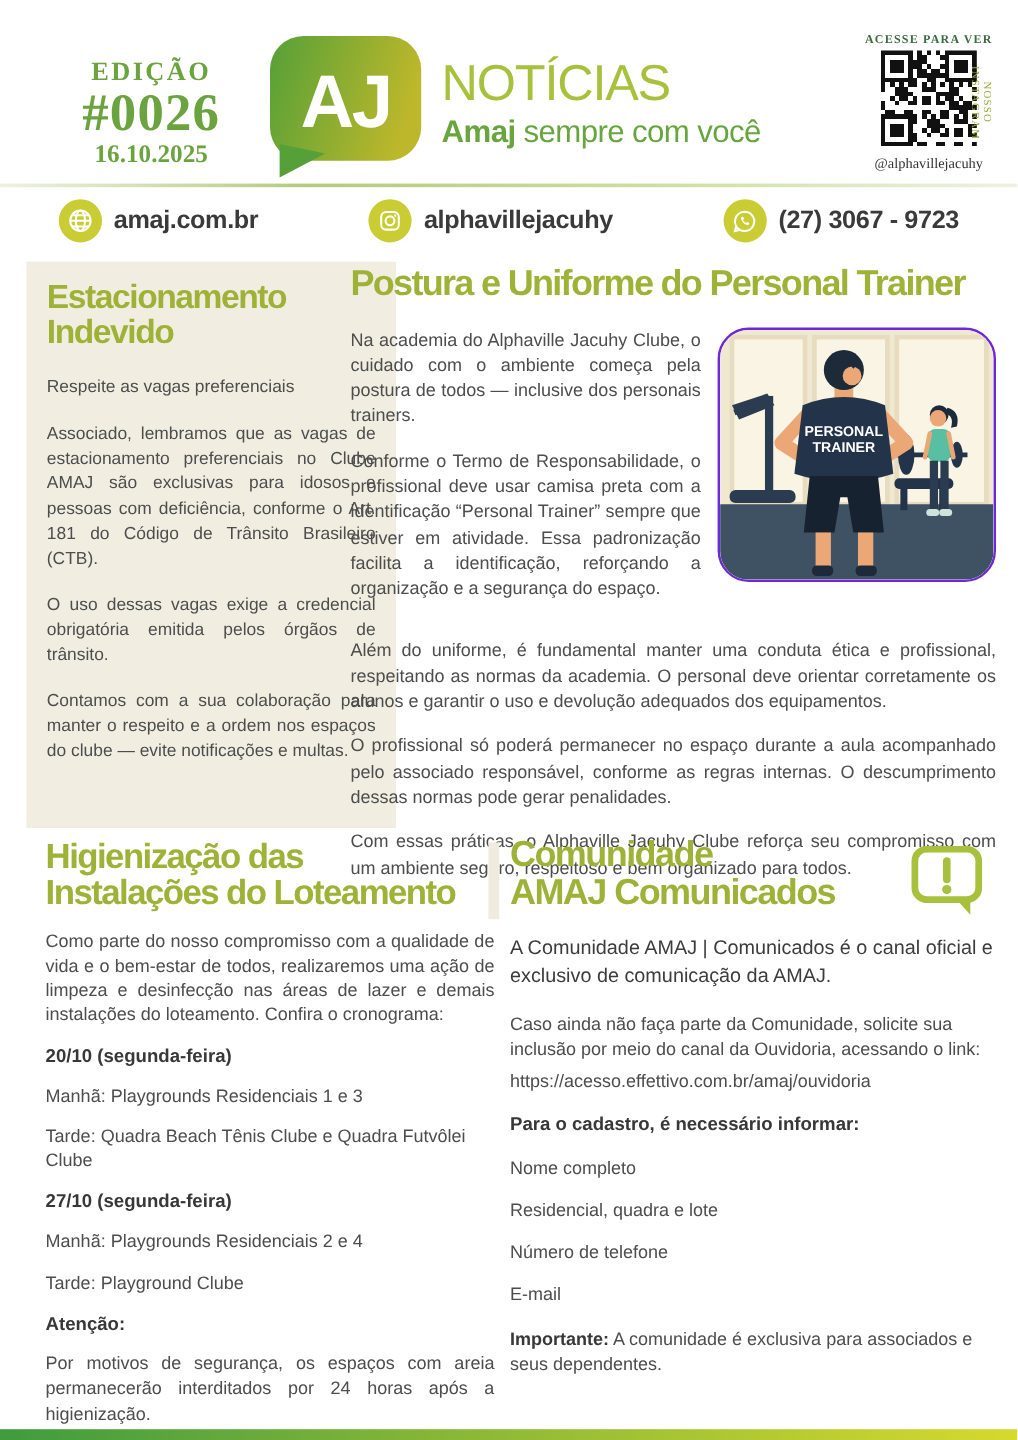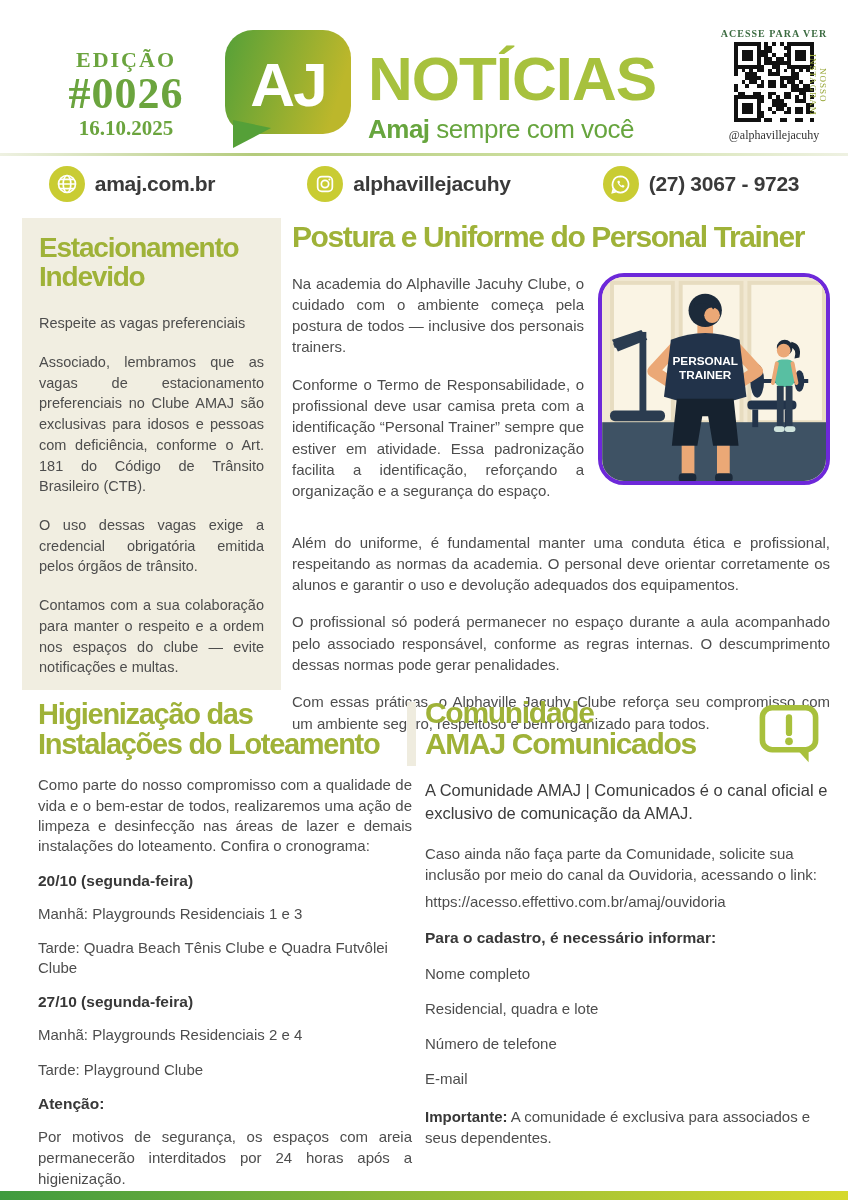--- a/index.html
+++ b/index.html
@@ -14,21 +14,21 @@
   .edition {
     position:absolute; left:36px; top:48px; width:180px; text-align:center;
     font-family:"Liberation Serif", serif; color:#6ba43e; line-height:1.05;
   }
   .edition .ed-label { font-size:22px; letter-spacing:2px; font-weight:bold; }
   .edition .ed-number { font-size:44px; font-weight:bold; letter-spacing:1px; }
   .edition .ed-date { font-size:21px; font-weight:bold; }
   .logo-bubble { position:absolute; left:219px; top:28px; }
   .masthead { position:absolute; left:368px; top:48px; }
   .masthead .news-title {
-    font-size:62px; font-weight:700; letter-spacing:-1px; color:#a7c13d; line-height:1;text-align:center;
+    font-size:42px; font-weight:400; letter-spacing:-1px; color:#a7c13d; line-height:1;
   }
   .masthead .tagline { font-size:26px; color:#67a53e; margin-top:4px; letter-spacing:-0.5px; }
   .masthead .tagline .tag-bold { font-weight:800; }
   .qr-block { position:absolute; left:712px; top:28px; width:124px; text-align:center; }
   .qr-top-label {
     font-family:"Liberation Serif", serif; font-size:10px; letter-spacing:1px;
     color:#3b6b40; font-weight:bold; margin-bottom:3px;
   }
   .qr-row { position:relative; display:inline-block; }
   .qr-side-label {
@@ -48,33 +48,33 @@
   .contact-item { display:flex; align-items:center; gap:10px; }
   .contact-icon {
     width:36px; height:36px; border-radius:50%; background:#c9cc33;
     display:flex; align-items:center; justify-content:center; flex:0 0 auto;
   }
   .contact-label { font-size:21px; font-weight:bold; color:#3a3a3a; letter-spacing:-0.3px; }
   
   .headline { color:#9fb238; font-weight:800; letter-spacing:-1.2px; line-height:1.02; }
   
   .parking-box {
-    position:absolute; left:22px; top:218px; width:259px; height:472px;
+    position:absolute; left:22px; top:218px; width:308px; height:472px;
     background:#f1eee1; padding:16px 17px;
   }
   .parking-box .headline { font-size:28px; margin-bottom:22px; }
   .parking-box p { font-size:14.5px; line-height:1.43; text-align:justify; margin-bottom:18px; }
   .parking-box p.subtitle { text-align:left; }
   .trainer-article { position:absolute; left:292px; top:222px; width:538px; }
   .trainer-article .headline { font-size:30px; letter-spacing:-1.4px; margin-bottom:20px; white-space:nowrap; }
   .trainer-top { display:flex; gap:14px;margin-top:15px; }
   .trainer-top .side-text { flex:1; }
   .trainer-top p, .trainer-article .full p { font-size:15px; line-height:1.42; text-align:justify; margin-bottom:16px; }
   .illustration-frame {
-    flex:0 0 auto; width:232px; height:212px; border:4px solid #6d28d9;
+    flex:0 0 auto; width:232px; height:212px; border:2px solid #6d28d9;
     border-radius:26px; overflow:hidden; background:#f6efdc;
   }
   .trainer-article .full { margin-top:14px; }
   
   .cleaning-article { position:absolute; left:38px; top:700px; width:374px; }
   .cleaning-article .headline { font-size:29px; letter-spacing:-1.3px; }
   .cleaning-article .intro { font-size:15px; line-height:1.36; text-align:justify; margin-top:16px; }
   .cleaning-article p.sched { font-size:15px; line-height:1.35; margin-top:14px; color:#4d4d4d; }
   .cleaning-article p.sched-date, .cleaning-article p.warn-label {
     font-size:15.5px; font-weight:bold; color:#383838; margin-top:15px;

